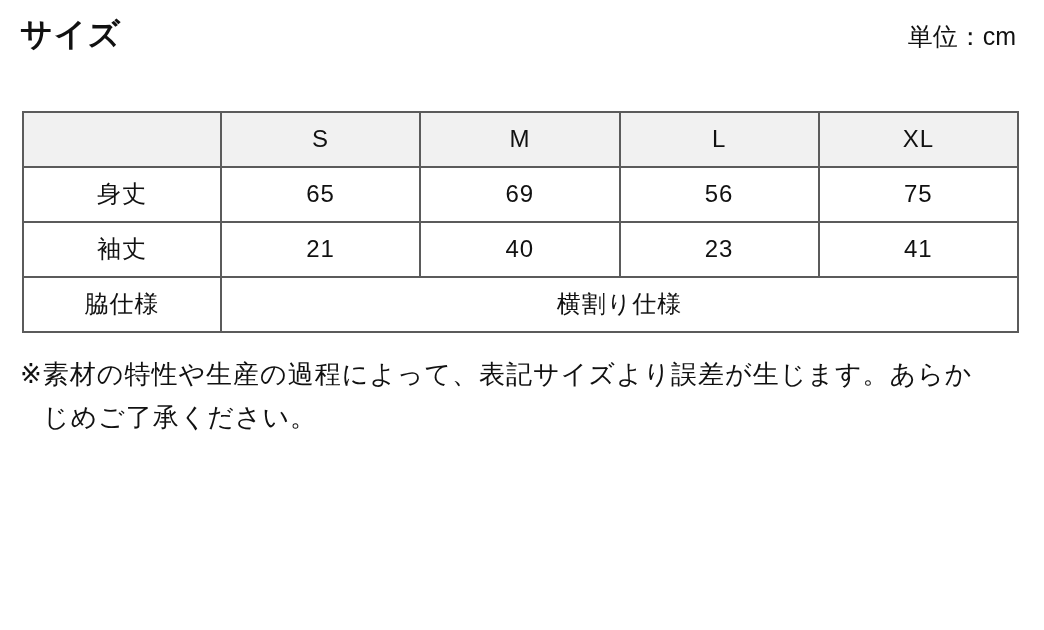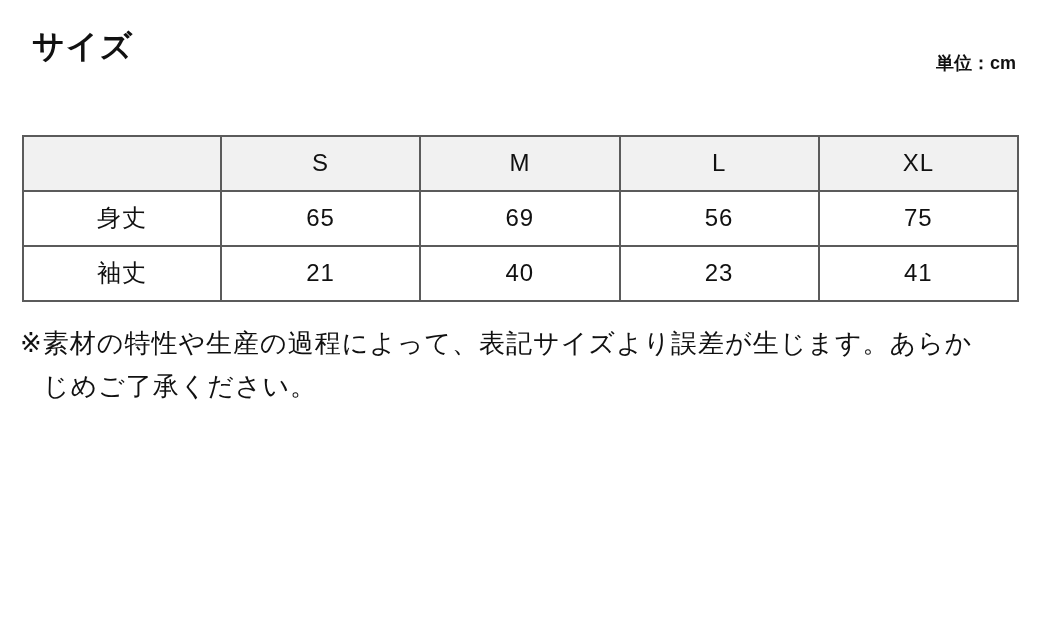--- a/index.html
+++ b/index.html
@@ -16,29 +16,29 @@
     background: #ffffff;
     overflow: hidden;
   }
   .page-header {
     display: flex;
     justify-content: space-between;
     align-items: flex-end;
     padding: 16px 28px 0 20px;
   }
   .page-title {
-    margin: 12px;
+    margin: 0;
     font-size: 32px;
     font-weight: 700;
     line-height: 1.15;
     letter-spacing: 1px;
   }
   .unit-label {
-    font-size: 18px;
-    font-weight: 700;
+    font-size: 25px;
+    font-weight: 400;
     line-height: 1.2;
     padding-bottom: 2px;
   }
   table.size-table {
     border-collapse: collapse;
     table-layout: fixed;
     width: 997px;
     margin: 58px 0 0 22px;
   }
   .size-table th,
@@ -108,20 +108,24 @@
         <td>56</td>
         <td>75</td>
       </tr>
       <tr>
         <th>袖丈</th>
         <td>21</td>
         <td>40</td>
         <td>23</td>
         <td>41</td>
       </tr>
+      <tr>
+        <th>脇仕様</th>
+        <td colspan="4">横割り仕様</td>
+      </tr>
     </tbody>
   </table>
 
   <div class="note">
     <span class="note-marker">※</span>
     <span class="note-text">素材の特性や生産の過程によって、表記サイズより誤差が生じます。あらかじめご了承ください。</span>
   </div>
 
 </div>
 

